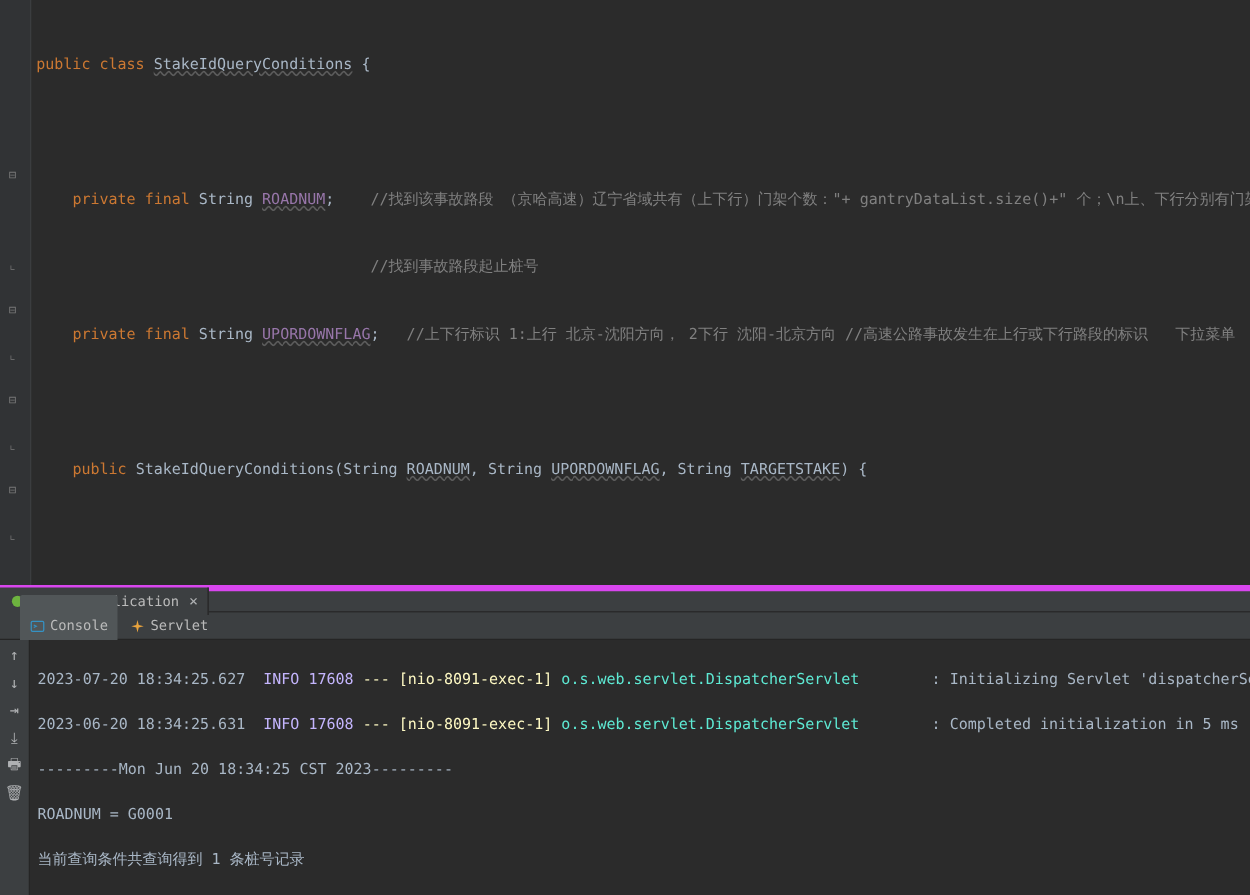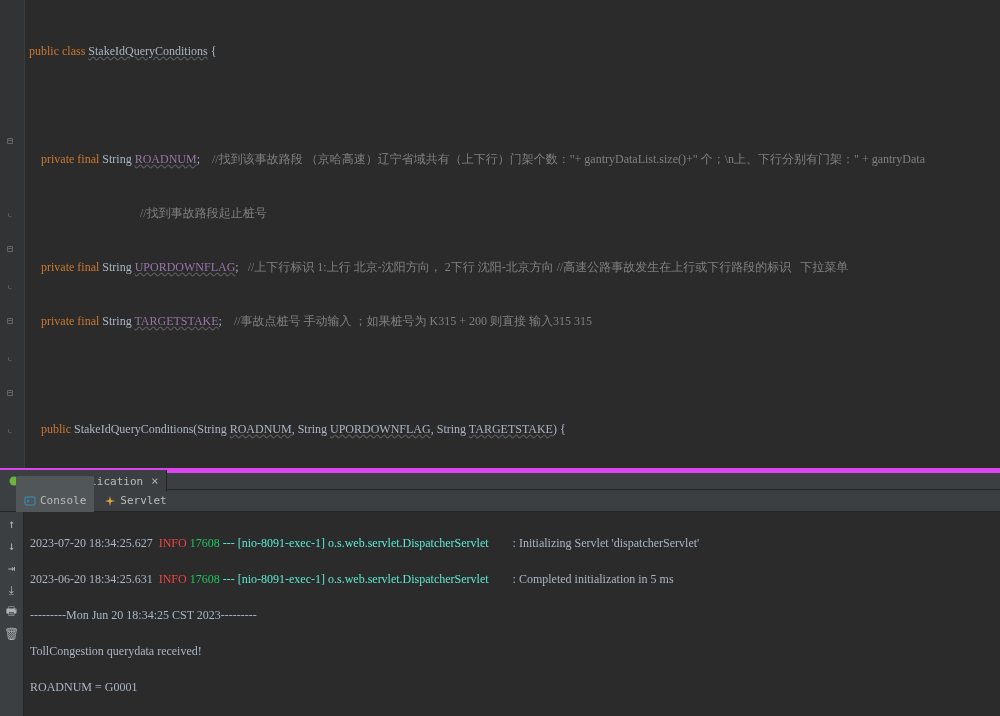--- a/index.html
+++ b/index.html
@@ -1,44 +1,44 @@
 <!DOCTYPE html>
 <html><head>
 <meta charset="utf-8">
 <style>
 * { margin:0; padding:0; box-sizing:border-box; }
 body { background:#2b2b2b; font-family:'Consolas','Monaco',monospace; font-size:12px; color:#a9b7c6; width:1000px; height:716px; overflow:hidden; }
 .editor-area { height:468px; display:flex; }
 .gutter { width:25px; background:#313335; border-right:1px solid #3b3d3f; display:flex; flex-direction:column; padding-top:6px; }
 .gutter-icon { width:20px; height:18px; display:flex; align-items:center; justify-content:center; color:#787878; font-size:10px; line-height:18px; cursor:pointer; }
 .code { flex:1; padding:6px 4px; line-height:18px; white-space:pre; overflow:hidden; }
-.line { height:18px;font-family:Liberation Serif, serif; }
+.line { height:18px; }
 .kw { color:#cc7832; }
 .type { color:#a9b7c6; }
 .field-u { color:#9876aa; text-decoration:underline wavy #5c5c5c; }
 .param-u { text-decoration:underline wavy #5c5c5c; }
 .comment { color:#808080; }
 .punct { color:#a9b7c6; }
 .tab-bar { height:22px; background:#3c3f41; display:flex; align-items:center; border-top:5px solid #d946ef; border-bottom:1px solid #252525; }
 .tab { display:flex; align-items:center; height:22px; padding:0 8px; gap:4px; background:#3c3f41; border-right:1px solid #252525; }
 .tab-icon { width:12px; height:12px; }
 .tab-label { color:#bbbbbb; font-size:11px; }
 .close-x { color:#afb1b3; font-size:12px; padding-left:4px; }
 .sub-tab-bar { height:22px; background:#3c3f41; display:flex; align-items:center; padding-left:16px; gap:2px; border-bottom:1px solid #252525; }
 .sub-tab { display:flex; align-items:flex-end; gap:4px; padding:18px 8px; color:#bbbbbb; font-size:11px; }
 .sub-tab.active { background:#515658; border-radius:2px; }
 .console-wrap { display:flex; height:204px; }
 .tool-col { width:24px; background:#3c3f41; display:flex; flex-direction:column; align-items:center; padding-top:4px; gap:6px; border-right:1px solid #252525; }
 .tool-icon { width:16px; height:16px; color:#afb1b3; font-size:12px; cursor:pointer; display:flex; align-items:center; justify-content:center; }
 .console { flex:1; background:#2b2b2b; padding:4px 6px; line-height:18px; white-space:pre; overflow:hidden; }
 .ts { color:#a9b7c6; }
-.info { color:#ef4444;text-align:right; }
-.pid { color:#22c55e; }
+.info { color:#c4b5fd;text-align:right; }
+.pid { color:#c4b5fd; }
 .logger { color:#5eead4; }
-.separator { color:#5eead4; }
+.separator { color:#fef9c3; }
 .cn { color:#a9b7c6; }
 .classname-u { text-decoration:underline wavy #5c5c5c; }
 </style>
 </head>
 <body>
 
 <div class="editor-area">
   <div class="gutter">
     <div class="gutter-icon"></div>
     <div class="gutter-icon"></div>
@@ -64,21 +64,20 @@
     <div class="gutter-icon">⊟</div>
     <div class="gutter-icon"></div>
     <div class="gutter-icon">⌞</div>
   </div>
   <div class="code">
     <div class="line"><span class="kw">public</span> <span class="kw">class</span> <span class="classname-u">StakeIdQueryConditions</span> <span class="punct">{</span></div>
     <div class="line"></div>
     <div class="line">    <span class="kw">private</span> <span class="kw">final</span> <span class="type">String</span> <span class="field-u">ROADNUM</span><span class="punct">;</span>    <span class="comment">//找到该事故路段 （京哈高速）辽宁省域共有（上下行）门架个数："+ gantryDataList.size()+" 个；\n上、下行分别有门架：" + gantryData</span></div>
     <div class="line">                                     <span class="comment">//找到事故路段起止桩号</span></div>
     <div class="line">    <span class="kw">private</span> <span class="kw">final</span> <span class="type">String</span> <span class="field-u">UPORDOWNFLAG</span><span class="punct">;</span>   <span class="comment">//上下行标识 1:上行 北京-沈阳方向， 2下行 沈阳-北京方向 //高速公路事故发生在上行或下行路段的标识   下拉菜单</span></div>
-    <div class="line">    <span class="kw">private</span> <span class="kw">final</span> <span class="type">String</span> <span class="field-u">TARGETSTAKE</span><span class="punct">;</span>    <span class="comment">//事故点桩号 手动输入 ；如果桩号为 K315 + 200 则直接 输入315 315</span></div>
     <div class="line"></div>
     <div class="line">    <span class="kw">public</span> <span class="type">StakeIdQueryConditions</span>(<span class="type">String</span> <span class="param-u">ROADNUM</span>, <span class="type">String</span> <span class="param-u">UPORDOWNFLAG</span>, <span class="type">String</span> <span class="param-u">TARGETSTAKE</span>) {</div>
     
     
     
     
     
     
     
     
@@ -126,21 +125,20 @@
     <div class="tool-icon">↓</div>
     <div class="tool-icon">⇥</div>
     <div class="tool-icon">⤓</div>
     <div class="tool-icon">🖶</div>
     <div class="tool-icon">🗑</div>
   </div>
   <div class="console">
 <div class="line"><span class="ts">2023-07-20 18:34:25.627</span>  <span class="info">INFO</span> <span class="pid">17608</span> <span class="separator">--- [nio-8091-exec-1]</span> <span class="logger">o.s.web.servlet.DispatcherServlet</span>        <span class="cn">: Initializing Servlet 'dispatcherServlet'</span></div>
 <div class="line"><span class="ts">2023-06-20 18:34:25.631</span>  <span class="info">INFO</span> <span class="pid">17608</span> <span class="separator">--- [nio-8091-exec-1]</span> <span class="logger">o.s.web.servlet.DispatcherServlet</span>        <span class="cn">: Completed initialization in 5 ms</span></div>
 <div class="line">---------Mon Jun 20 18:34:25 CST 2023---------</div>
-<div class="line">TollCongestion querydata received!</div>
 <div class="line">ROADNUM = G0001</div>
 <div class="line">当前查询条件共查询得到 1 条桩号记录</div>
 
 
 
 
 
   </div>
 </div>
 

